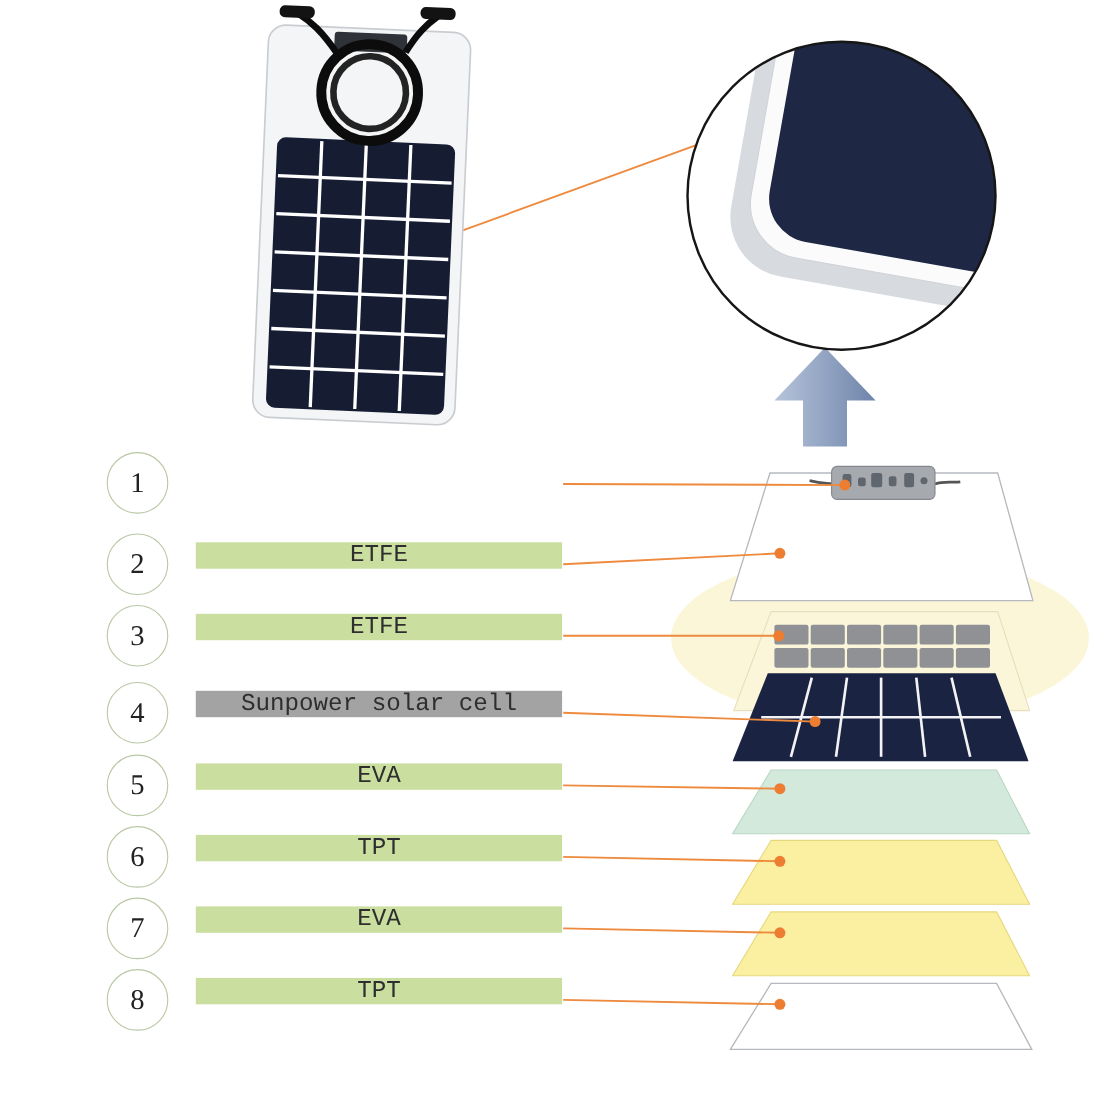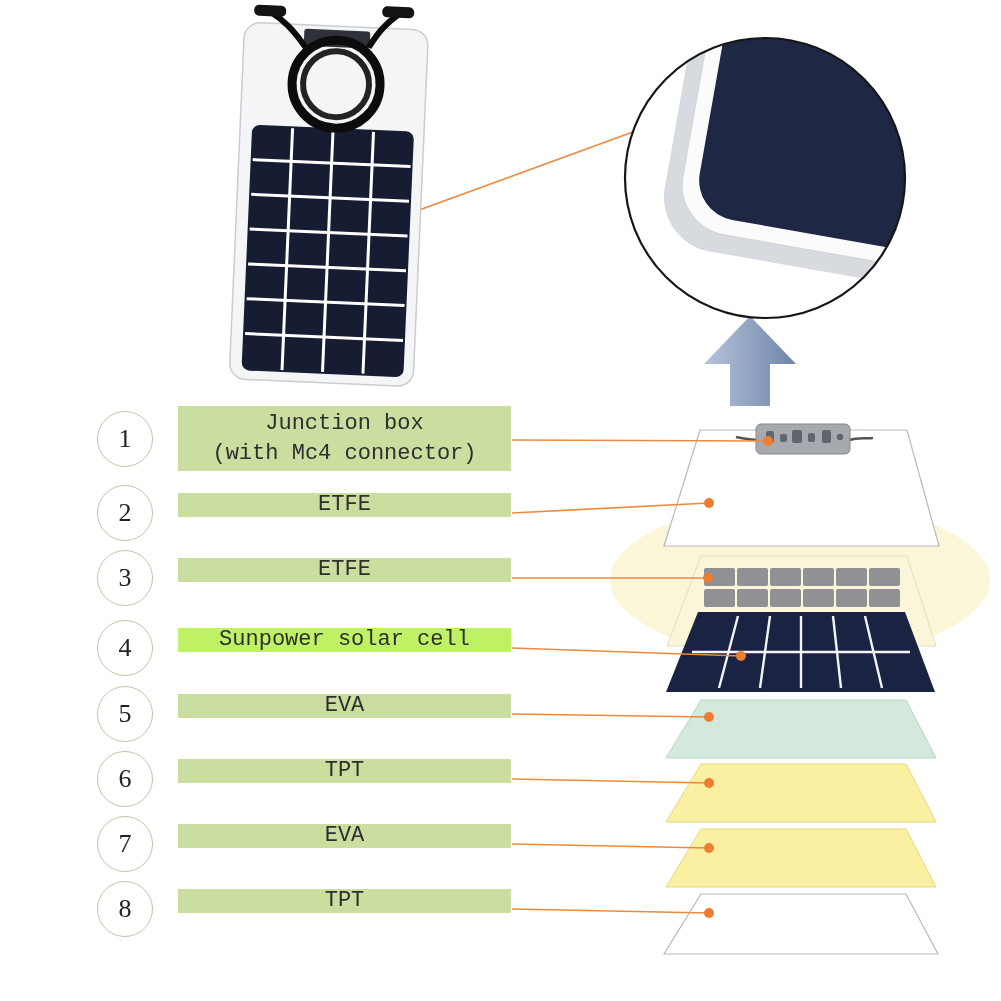--- a/index.html
+++ b/index.html
@@ -163,43 +163,39 @@
       <path d="M362,46 C372,28 380,20 390,12" stroke="#0c0c0c" stroke-width="6" fill="none"></path>
       <rect x="246" y="8" width="32" height="11" rx="5" fill="#131313"></rect>
       <rect x="374" y="4" width="32" height="11" rx="5" fill="#131313"></rect>
     </g>
   </g>
 </svg>
 
 <div class="num-circle" style="top: 411px; border-color: rgb(185, 200, 164);">
       <span>1</span>
     </div>
-<div class="label-bar tall" style="top: 406px; background-color: rgb(201, 222, 159);">
-      <span>Junction box
-(with Mc4 connector)</span>
-    </div>
 
 <div class="num-circle" style="top: 485px; border-color: rgb(185, 200, 164);">
       <span>2</span>
     </div>
 <div class="label-bar" style="top: 493px; background-color: rgb(201, 222, 159);">
       <span>ETFE</span>
     </div>
 
 <div class="num-circle" style="top: 550px; border-color: rgb(185, 200, 164);">
       <span>3</span>
     </div>
 <div class="label-bar" style="top: 558px; background-color: rgb(201, 222, 159);">
       <span>ETFE</span>
     </div>
 
 <div class="num-circle" style="top: 620px; border-color: rgb(185, 200, 164);">
       <span>4</span>
     </div>
-<div class="label-bar" style="top: 628px; background-color: #bef264;">
+<div class="label-bar" style="top: 628px; background-color: #a3a3a3;">
       <span>Sunpower solar cell</span>
     </div>
 
 <div class="num-circle" style="top: 686px; border-color: rgb(185, 200, 164);">
       <span>5</span>
     </div>
 <div class="label-bar" style="top: 694px; background-color: rgb(201, 222, 159);">
       <span>EVA</span>
     </div>
 

